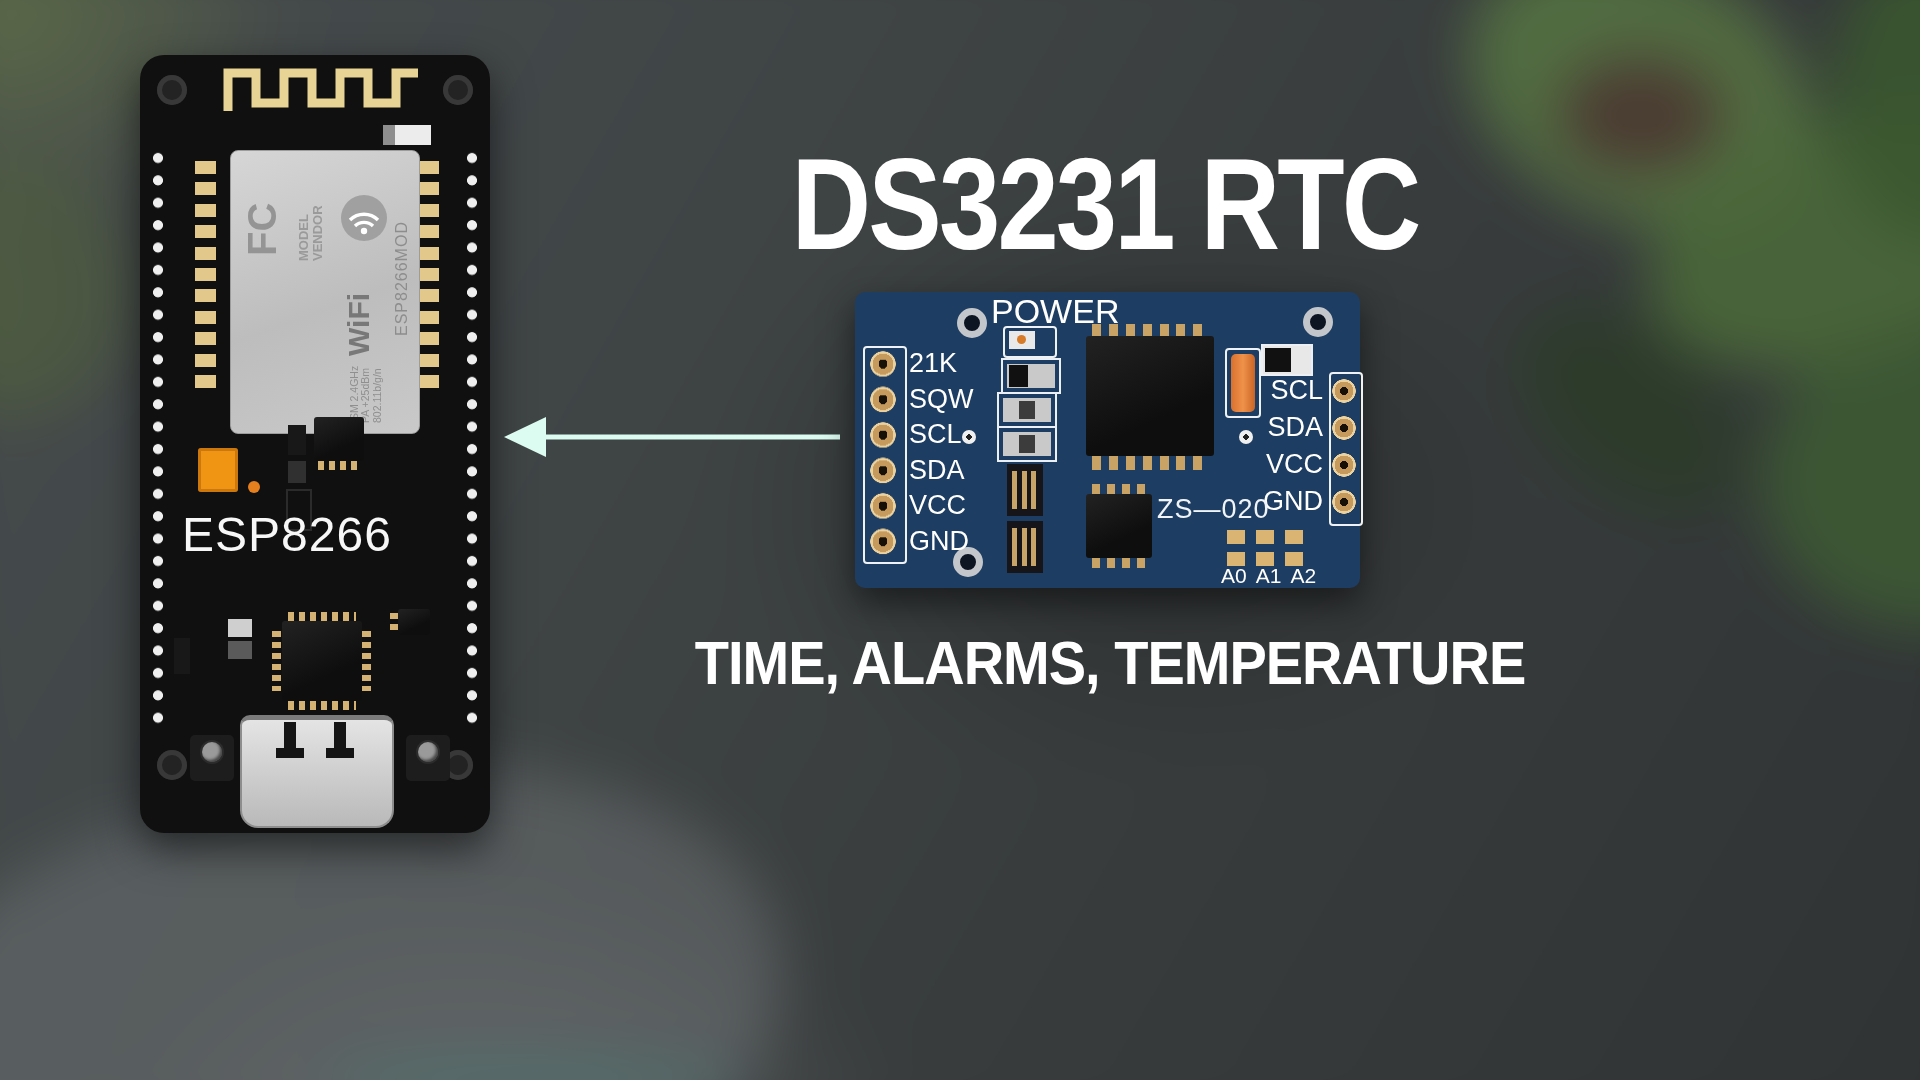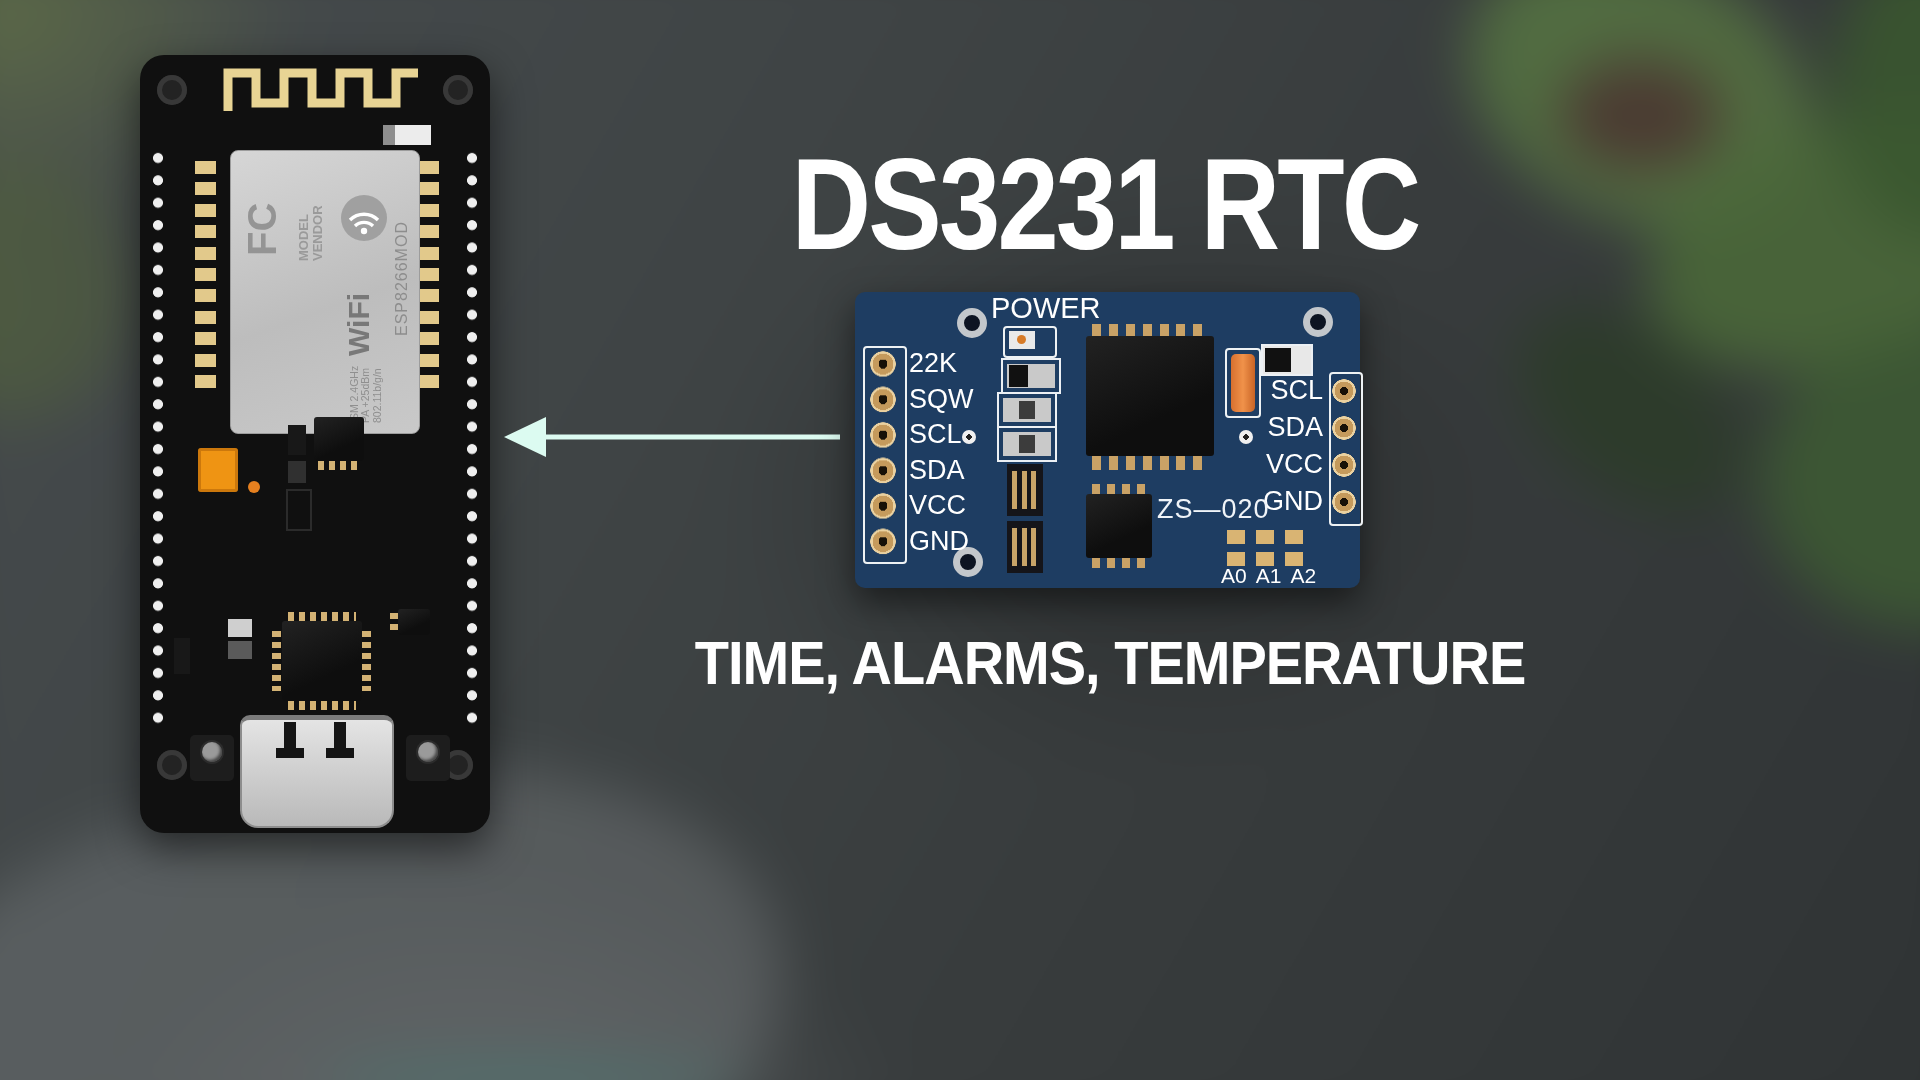--- a/index.html
+++ b/index.html
@@ -125,20 +125,21 @@
     </div>
 
     <div style="position:absolute;left:58px;top:393px;width:40px;height:44px;background:#ef9413;border-radius:3px;box-shadow:inset 0 0 0 3px rgba(140,70,0,.35);"></div>
     <div style="position:absolute;left:108px;top:426px;width:12px;height:12px;border-radius:50%;background:#e6801f;"></div>
     <div style="position:absolute;left:148px;top:370px;width:18px;height:30px;background:#181818;"></div>
     <div style="position:absolute;left:148px;top:406px;width:18px;height:22px;background:#303030;"></div>
     <div style="position:absolute;left:146px;top:434px;width:22px;height:38px;background:#101010;border:2px solid #2b2b2b;"></div>
     <div class="chip" style="left:174px;top:362px;width:50px;height:44px;"></div>
     <div class="qlegs-h" style="left:178px;top:406px;width:42px;height:9px;"></div>
 
+    <div class="esp-label">ESP8266</div>
 
     <div class="legs-v" style="left:250px;top:558px;width:8px;height:18px;"></div>
     <div class="chip" style="left:258px;top:554px;width:32px;height:26px;"></div>
 
     <div class="qlegs-h" style="left:148px;top:557px;width:68px;height:9px;"></div>
     <div class="qlegs-h" style="left:148px;top:646px;width:68px;height:9px;"></div>
     <div class="legs-v" style="position:absolute;left:132px;top:576px;width:9px;height:60px;"></div>
     <div class="legs-v" style="position:absolute;left:222px;top:576px;width:9px;height:60px;"></div>
     <div class="chip" style="left:142px;top:566px;width:80px;height:80px;"></div>
 
@@ -166,30 +167,30 @@
     <polygon points="6,29 48,9 48,49" fill="#dcfbf1"></polygon>
   </svg>
 
   <div class="title">DS3231 RTC</div>
 
   <div class="rtc">
     <div class="mhole" style="left:102px;top:16px;"></div>
     <div class="mhole" style="left:448px;top:15px;"></div>
     <div class="mhole" style="left:98px;top:255px;"></div>
 
-    <div style="position:absolute;left:136px;top:0px;font-size:29px;">POWER</div>
+    <div style="position:absolute;left:136px;top:0px;font-size:34px;">POWER</div>
     <div class="silk" style="left:148px;top:34px;width:50px;height:28px;">
       <div style="position:absolute;left:4px;top:3px;width:26px;height:18px;background:#e9e9e9;"></div>
       <div style="position:absolute;left:12px;top:7px;width:9px;height:9px;border-radius:50%;background:#d77b28;"></div>
     </div>
 
     <div class="silk" style="left:8px;top:54px;width:40px;height:214px;"></div>
     <div class="lholes"></div>
     <div class="lpins">
-      <span>22K</span>
+      <span>21K</span>
       <span>SQW</span>
       <span>SCL</span>
       <span>SDA</span>
       <span>VCC</span>
       <span>GND</span>
     </div>
 
     <div class="silk" style="left:474px;top:80px;width:30px;height:150px;"></div>
     <div class="rholes"></div>
     <div class="rpins">

